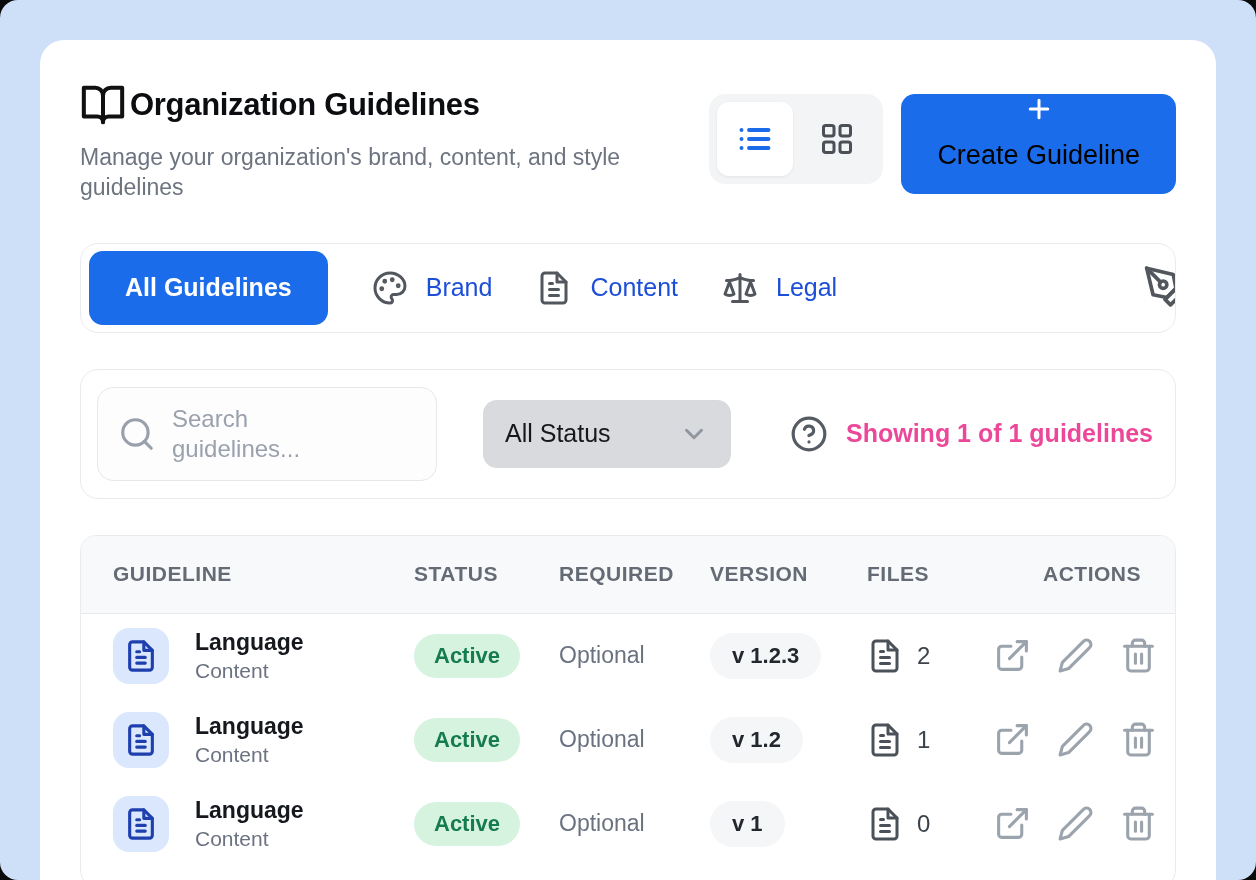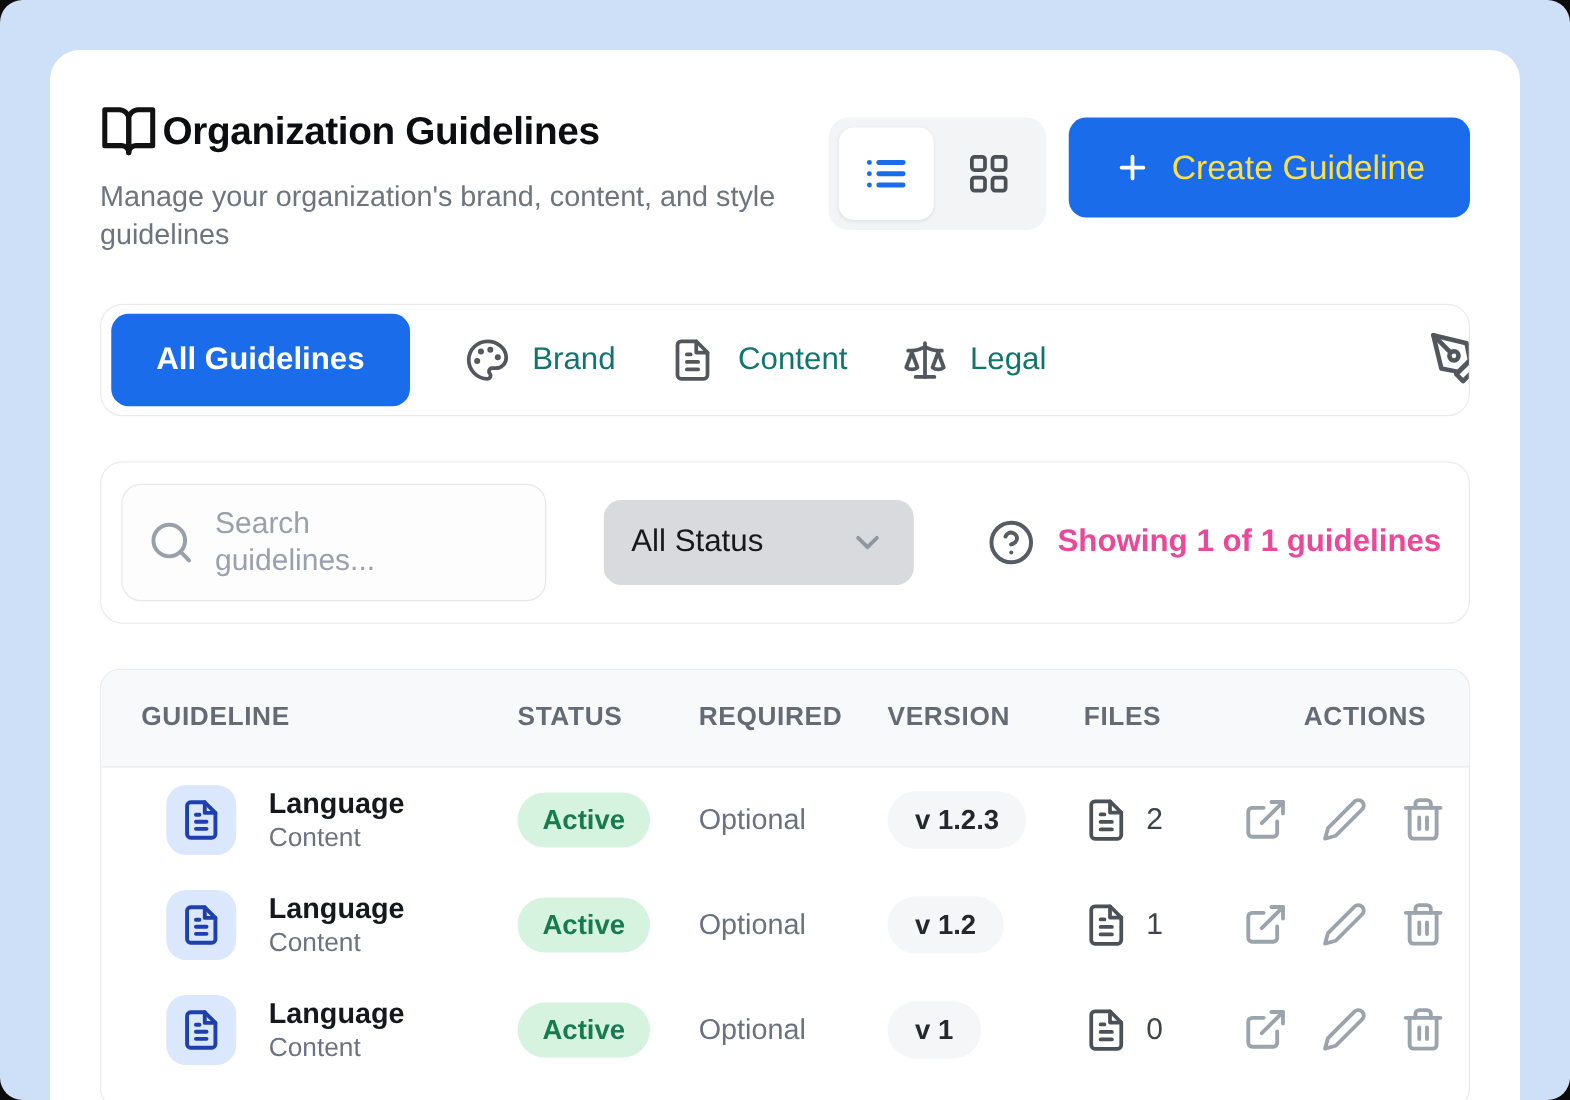--- a/index.html
+++ b/index.html
@@ -22,26 +22,26 @@
   .title-row svg{width:46px;height:46px;stroke:#111;stroke-width:2.1;fill:none;stroke-linecap:round;stroke-linejoin:round;}
   h1{font-size:31px;font-weight:700;color:#0b0d10;letter-spacing:-.3px;}
   .subtitle{margin-top:14px;font-size:23px;line-height:1.32;color:#6d7480;max-width:545px;}
   .header-right{display:flex;align-items:flex-start;gap:18px;margin-top:12px;}
   .view-toggle{display:flex;gap:6px;background:#f2f4f6;border-radius:16px;padding:8px;}
   .toggle-btn{width:76px;height:74px;border:none;background:transparent;border-radius:12px;display:flex;align-items:center;justify-content:center;cursor:pointer;}
   .toggle-btn.active{background:#fff;box-shadow:0 1px 3px rgba(0,0,0,.07);}
   .toggle-btn svg{width:36px;height:36px;fill:none;stroke-linecap:round;stroke-linejoin:round;}
   .icon-list{stroke:var(--accent-blue);stroke-width:2.6;}
   .icon-grid{stroke:#4a5056;stroke-width:2;}
-  .create-btn{height:80px;padding:0 36px;border:none;border-radius:14px;background:var(--accent-blue);color:#fde047;font-size:27px;display:flex;align-items:center;gap:16px;cursor:pointer;}
+  .create-btn{height:100px;padding:0 36px;border:none;border-radius:14px;background:var(--accent-blue);color:#000000;font-size:27px;display:flex;align-items:center;gap:16px;cursor:pointer;flex-direction:column;}
   .create-btn svg{width:30px;height:30px;stroke:#fff;stroke-width:2.4;fill:none;stroke-linecap:round;}
 
   
   .category-bar{position:relative;margin-top:40px;height:90px;border:1.5px solid #e9ebee;border-radius:18px;display:flex;align-items:center;gap:44px;padding:0 8px;overflow:hidden;background:#fff;white-space:nowrap;}
-  .cat{display:flex;align-items:center;gap:18px;border:none;background:transparent;font-size:25px;color:#0f766e;font-weight:500;cursor:pointer;}
+  .cat{display:flex;align-items:center;gap:18px;border:none;background:transparent;font-size:25px;color:#1d4ed8;font-weight:500;cursor:pointer;}
   .cat svg{width:36px;height:36px;stroke:#52575e;stroke-width:2;fill:none;stroke-linecap:round;stroke-linejoin:round;flex:none;}
   .cat.active{background:var(--accent-blue);color:#fff;height:74px;padding:0 36px;border-radius:14px;font-weight:600;}
   .cat-pen{position:absolute;right:-12px;top:50%;transform:translateY(-50%);border:none;background:transparent;cursor:pointer;}
   .cat-pen svg{width:44px;height:44px;stroke:#52575e;stroke-width:2;fill:none;stroke-linecap:round;stroke-linejoin:round;}
 
   
   .filter-bar{margin-top:36px;height:130px;border:1.5px solid #e9ebee;border-radius:18px;display:flex;align-items:center;gap:46px;padding:0 20px 0 16px;background:#fff;justify-content:flex-end;}
   .search-box{width:340px;height:94px;border:1.5px solid #e6e8ec;border-radius:16px;background:#fdfdfe;display:flex;align-items:center;gap:16px;padding:0 20px;cursor:text;}
   .search-box svg{width:38px;height:38px;stroke:#98a0ac;stroke-width:2;fill:none;stroke-linecap:round;flex:none;}
   .search-ph{font-size:24px;color:#9aa1ad;line-height:1.25;max-width:165px;}
@@ -52,21 +52,21 @@
   .results svg{width:38px;height:38px;stroke:#565c64;stroke-width:2;fill:none;stroke-linecap:round;stroke-linejoin:round;flex:none;}
   .results span{font-size:25px;color:#ec4899;font-weight:bold;}
 
   
   .table{margin-top:36px;border:1.5px solid #e9ebee;border-radius:16px;overflow:hidden;background:#fff;padding-bottom:20px;}
   .grid-cols{display:grid;grid-template-columns:301px 145px 151px 157px 110px 1fr;align-items:center;padding:0 18px 0 32px;}
   .thead{height:78px;background:#f8f9fb;border-bottom:1.5px solid #e7e9ec;}
   .th{font-size:21px;font-weight:700;letter-spacing:.5px;color:#646b75;}
   .th.right{text-align:right;padding-right:16px;}
   .trow{height:84px;}
-  .gcell{display:flex;align-items:center;gap:26px;margin-left:20px;}
+  .gcell{display:flex;align-items:center;gap:26px;}
   .doc-badge{width:56px;height:56px;border-radius:16px;background:var(--doc-icon-bg);display:flex;align-items:center;justify-content:center;flex:none;}
   .doc-badge svg{width:34px;height:34px;stroke:var(--doc-icon-stroke);stroke-width:2.2;fill:none;stroke-linecap:round;stroke-linejoin:round;}
   .gname{font-size:23px;font-weight:700;color:#15181d;}
   .gcat{font-size:21px;color:#6b7280;margin-top:3px;}
   .badge-active{display:inline-block;padding:9px 20px;border-radius:999px;background:var(--active-badge-bg);color:var(--active-badge-text);font-size:22px;font-weight:600;}
   .required{font-size:23px;color:#6a7280;}
   .version-pill{display:inline-block;padding:10px 22px;border-radius:999px;background:#f5f6f8;font-size:22px;font-weight:700;color:#23272e;}
   .files-cell{display:flex;align-items:center;gap:14px;}
   .files-cell svg{width:36px;height:36px;stroke:#4b5159;stroke-width:2;fill:none;stroke-linecap:round;stroke-linejoin:round;}
   .files-cell span{font-size:24px;color:#3c434b;}

